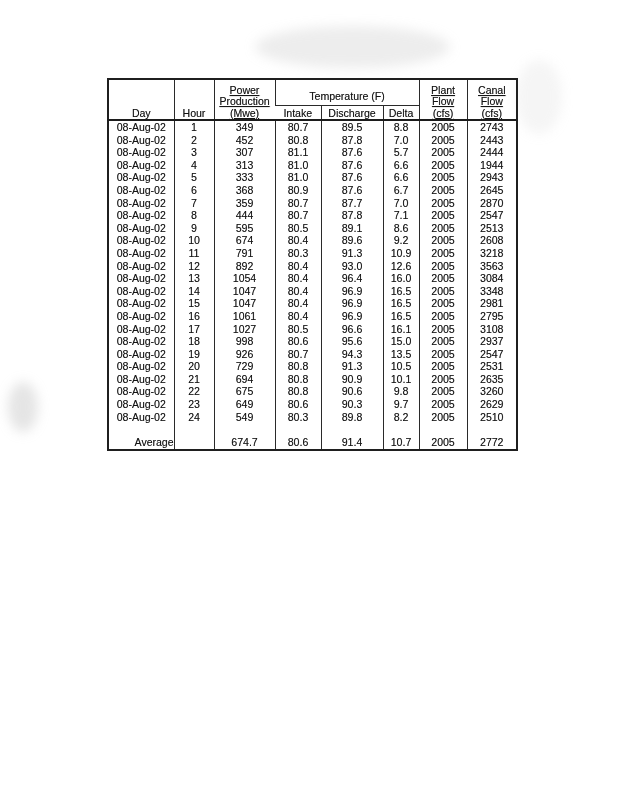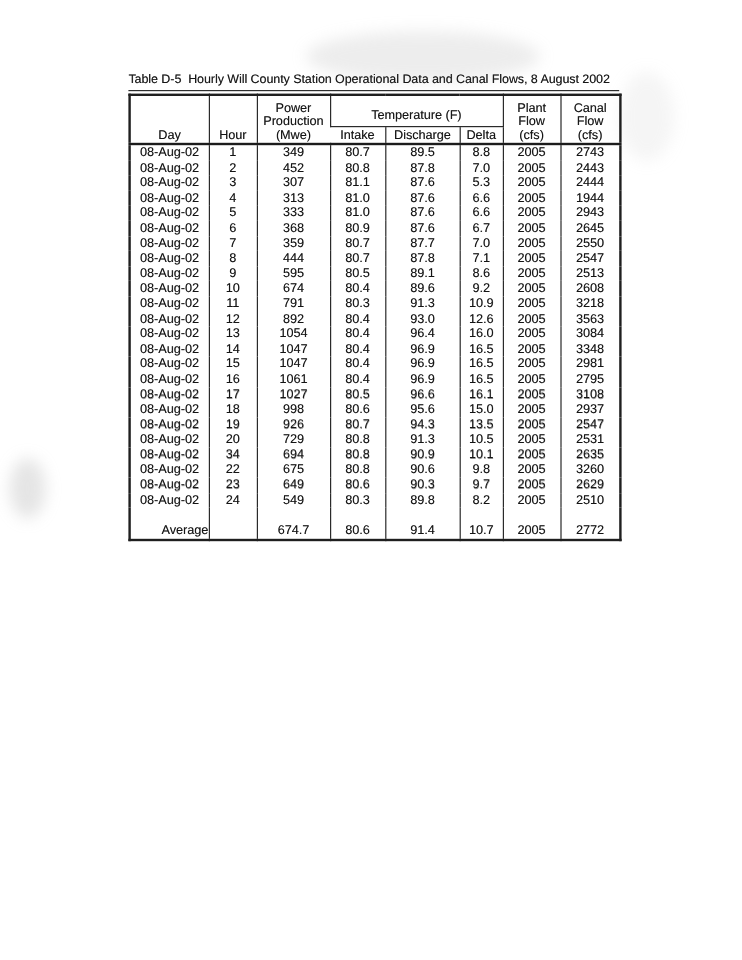--- a/index.html
+++ b/index.html
@@ -32,38 +32,37 @@
   .optable th,.optable td{padding:0;font-weight:normal;overflow:hidden;}
   col.c-day{width:66px;} col.c-hour{width:40px;} col.c-pow{width:61px;}
   col.c-int{width:46px;} col.c-dis{width:62px;} col.c-del{width:36px;}
   col.c-pla{width:48px;} col.c-can{width:50px;}
 
   .bl{border-left:1.5px solid #2a2a2a;}
   thead{border-bottom:2.5px solid #1c1c1c;}
   tr.hrow-a{height:26px;} tr.hrow-b{height:15px;}
   thead th{text-align:center;vertical-align:bottom;line-height:11.5px;padding-bottom:2px;}
   th.h-temp{border-bottom:1.5px solid #2a2a2a;padding-bottom:2px;margin-left:23px;}
-  .hline{display:block;}
+  .hline{display:block;text-decoration:underline;}
 
   tbody td{height:12.6px;line-height:12.6px;text-align:center;white-space:nowrap;}
   tfoot td{text-align:center;white-space:nowrap;}
   tr.spacer td{height:12px;}
   tr.avg td{height:14px;line-height:14px;text-align:center;}
   tr.avg td.cell-day{text-align:right;padding-left:7px;}
 </style>
 </head>
 <body>
 
 <div class="page">
 
   <div class="smudge smudge-a"></div>
   <div class="smudge smudge-b"></div>
   <div class="smudge smudge-c"></div>
 
-  <div class="title">Table D-5  Hourly Will County Station Operational Data and Canal Flows, 8 August 2002</div>
 
   <table class="optable">
     <colgroup>
       <col class="c-day">
         <col class="c-hour">
         <col class="c-pow">
         <col class="c-int">
       <col class="c-dis">
         <col class="c-del">
         <col class="c-pla">
@@ -116,21 +115,21 @@
       <td class="bl">7.0</td>
       <td class="bl">2005</td>
       <td class="bl">2443</td>
     </tr>
         <tr>
       <td class="cell-day">08-Aug-02</td>
       <td class="bl">3</td>
       <td class="bl">307</td>
       <td class="bl">81.1</td>
       <td class="bl">87.6</td>
-      <td class="bl">5.3</td>
+      <td class="bl">5.7</td>
       <td class="bl">2005</td>
       <td class="bl">2444</td>
     </tr>
         <tr>
       <td class="cell-day">08-Aug-02</td>
       <td class="bl">4</td>
       <td class="bl">313</td>
       <td class="bl">81.0</td>
       <td class="bl">87.6</td>
       <td class="bl">6.6</td>
@@ -158,21 +157,21 @@
       <td class="bl">2645</td>
     </tr>
         <tr>
       <td class="cell-day">08-Aug-02</td>
       <td class="bl">7</td>
       <td class="bl">359</td>
       <td class="bl">80.7</td>
       <td class="bl">87.7</td>
       <td class="bl">7.0</td>
       <td class="bl">2005</td>
-      <td class="bl">2550</td>
+      <td class="bl">2870</td>
     </tr>
         <tr>
       <td class="cell-day">08-Aug-02</td>
       <td class="bl">8</td>
       <td class="bl">444</td>
       <td class="bl">80.7</td>
       <td class="bl">87.8</td>
       <td class="bl">7.1</td>
       <td class="bl">2005</td>
       <td class="bl">2547</td>
@@ -292,21 +291,21 @@
       <td class="bl">20</td>
       <td class="bl">729</td>
       <td class="bl">80.8</td>
       <td class="bl">91.3</td>
       <td class="bl">10.5</td>
       <td class="bl">2005</td>
       <td class="bl">2531</td>
     </tr>
         <tr>
       <td class="cell-day">08-Aug-02</td>
-      <td class="bl">34</td>
+      <td class="bl">21</td>
       <td class="bl">694</td>
       <td class="bl">80.8</td>
       <td class="bl">90.9</td>
       <td class="bl">10.1</td>
       <td class="bl">2005</td>
       <td class="bl">2635</td>
     </tr>
         <tr>
       <td class="cell-day">08-Aug-02</td>
       <td class="bl">22</td>

